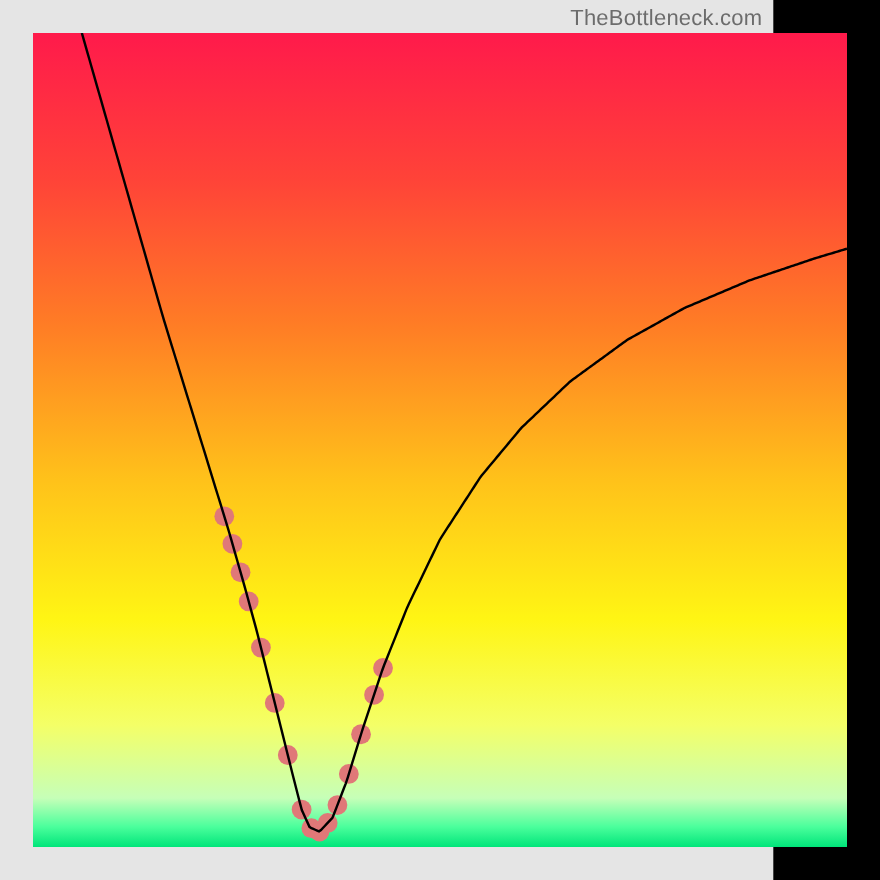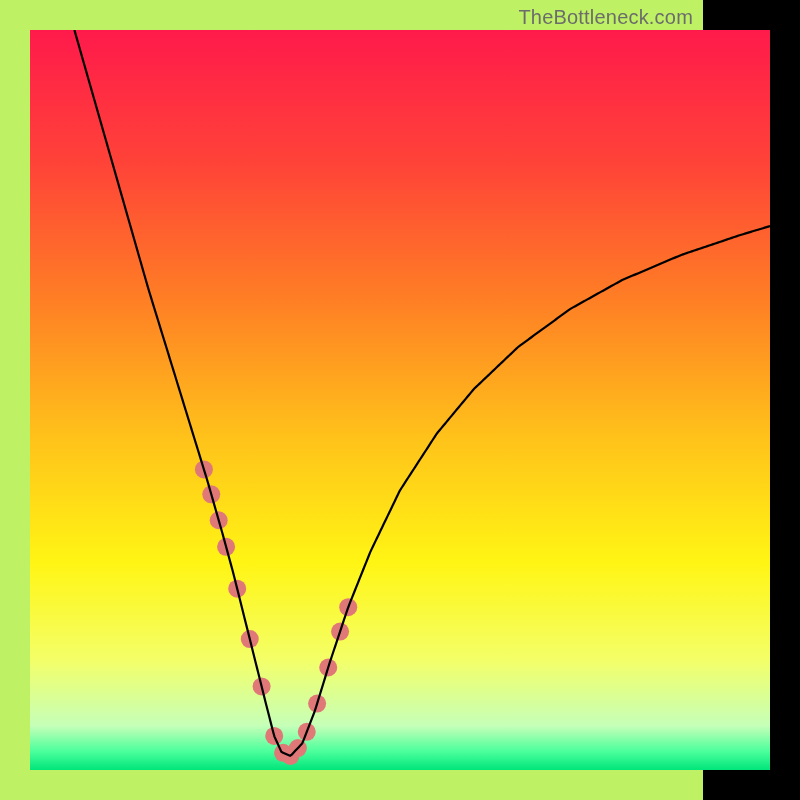--- a/index.html
+++ b/index.html
@@ -10,21 +10,21 @@
     overflow: hidden;
     background: #000;
     font-family: Arial, Helvetica, sans-serif;
   }
   .frame {
     position: absolute;
     left: 0;
     top: 0;
     width: 703px;
     height: 800px;
-    background: #bef264;
+    background: #e5e5e5;
   }
   .plot {
     position: absolute;
     left: 30px;
     top: 30px;
     width: 740px;
     height: 740px;
     overflow: hidden;
   }
   .gradient {

